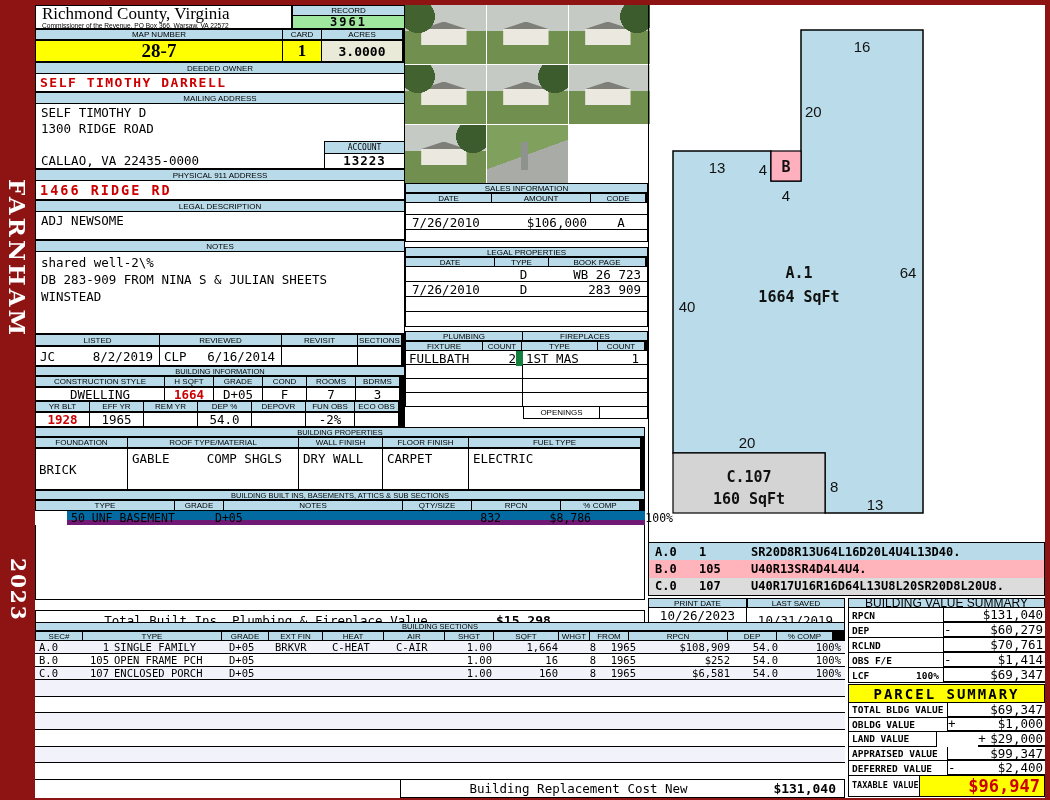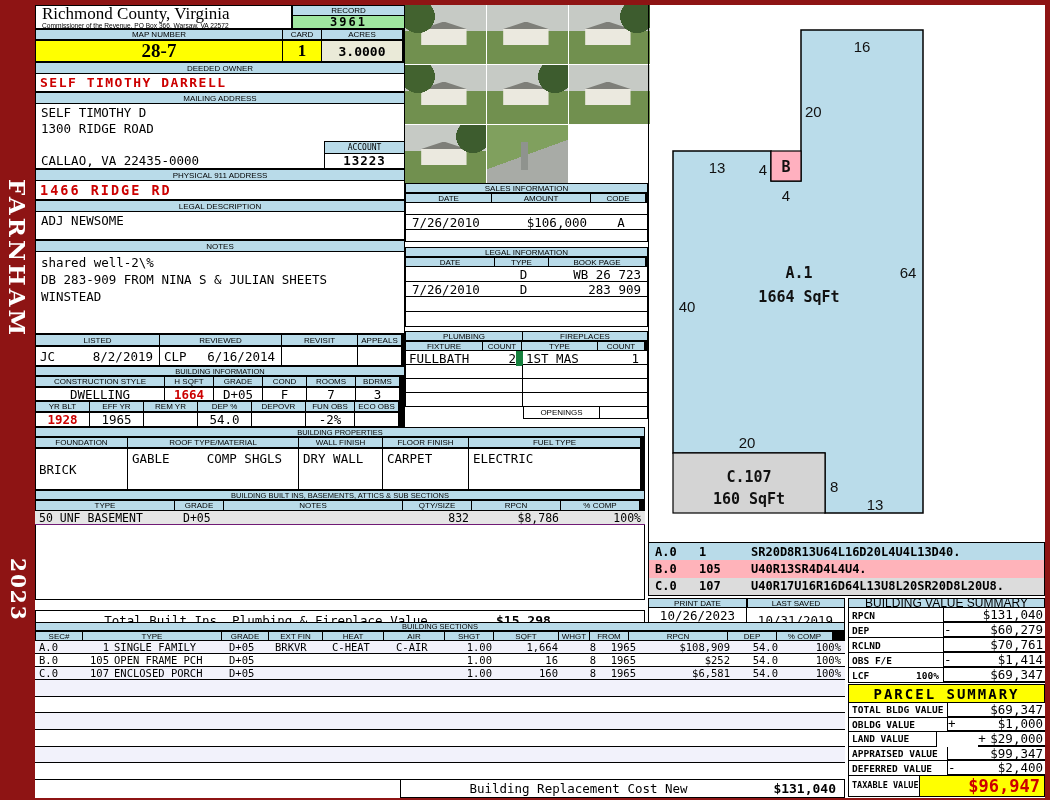--- a/index.html
+++ b/index.html
@@ -99,21 +99,21 @@
       <div class="mono" style="height:82px; border:1px solid #000; border-top:none; padding:2px 0 0 5px; font-size:12.5px; line-height:17px;">
         <div>shared well-2\%</div>
         <div>DB 283-909 FROM NINA S &amp; JULIAN SHEETS</div>
         <div>WINSTEAD</div>
       </div>
 
       <div class="g" style="grid-template-columns:123px 121px 75px 43px; height:12px;">
         <div class="hc">LISTED</div>
         <div class="hc">REVIEWED</div>
         <div class="hc">REVISIT</div>
-        <div class="hc">APPEALS</div>
+        <div class="hc">SECTIONS</div>
       </div>
       <div class="g mono" style="grid-template-columns:123px 121px 75px 43px; height:20px; font-size:12.5px;">
         <div style="justify-content:space-between; padding:0 6px 0 4px;">
           <span>JC</span>
           <span>8/2/2019</span>
         </div>
         <div style="justify-content:space-between; padding:0 6px 0 4px;text-align:right;">
           <span>CLP</span>
           <span>6/16/2014</span>
         </div>
@@ -182,21 +182,21 @@
     <div class="abs" style="left:0; top:485px; width:610px;">
       <div class="hdr" style="height:10px; font-size:7.5px;">BUILDING BUILT INS, BASEMENTS, ATTICS &amp; SUB SECTIONS</div>
       <div class="g" style="grid-template-columns:138px 48px 178px 68px 88px 78px; height:11px;">
         <div class="hc">TYPE</div>
         <div class="hc">GRADE</div>
         <div class="hc">NOTES</div>
         <div class="hc">QTY/SIZE</div>
         <div class="hc">RPCN</div>
         <div class="hc">% COMP</div>
       </div>
-      <div class="mono" style="display:grid; grid-template-columns:140px 50px 180px 70px 90px 80px; height:14px; font-size:11.5px; border-bottom:1px solid #701a75; background:#e5e5e5; align-items:center;">
+      <div class="mono" style="display:grid; grid-template-columns:140px 50px 180px 70px 90px 80px; height:14px; font-size:11.5px; border-bottom:5px solid #701a75; background:#0369a1; align-items:center;margin-left:32px;">
         <span style="padding-left:4px;">50 UNF BASEMENT</span>
         <span style="padding-left:8px;">D+05</span>
         <span></span>
         <span style="text-align:right; padding-right:6px;">832</span>
         <span style="text-align:right; padding-right:6px;">$8,786</span>
         <span style="text-align:right; padding-right:4px;">100%</span>
       </div>
       <div style="height:75px; border-left:1px solid #000; border-right:1px solid #000; border-bottom:1px solid #000;"></div>
       <div style="height:10px;"></div>
       <div style="height:20px; border:1px solid #000; display:flex; align-items:center;">
@@ -225,21 +225,21 @@
         <div class="hc">CODE</div>
       </div>
       <div style="height:12px; border-left:1px solid #000; border-right:1px solid #000; border-bottom:1px solid #000;"></div>
       <div class="mono" style="display:grid; grid-template-columns:87px 100px 56px; height:15px; align-items:center; font-size:12.5px; border-left:1px solid #000; border-right:1px solid #000; border-bottom:1px solid #000;">
         <span style="padding-left:6px;">7/26/2010</span>
         <span style="text-align:right; padding-right:6px;">$106,000</span>
         <span style="text-align:center;">A</span>
       </div>
       <div style="height:12px; border-left:1px solid #000; border-right:1px solid #000; border-bottom:1px solid #000;"></div>
       <div style="height:5px;"></div>
-      <div class="hdr" style="height:10px;">LEGAL INFORMATION</div>
+      <div class="hdr" style="height:10px;">LEGAL PROPERTIES</div>
       <div class="g" style="grid-template-columns:88px 53px 96px; height:10px;">
         <div class="hc">DATE</div>
         <div class="hc">TYPE</div>
         <div class="hc">BOOK PAGE</div>
       </div>
       <div class="mono" style="display:grid; grid-template-columns:90px 55px 98px; height:15px; align-items:center; font-size:12.5px; border-left:1px solid #000; border-right:1px solid #000; border-bottom:1px solid #000;">
         <span style="padding-left:6px;"></span>
         <span style="text-align:center;">D</span>
         <span style="text-align:right; padding-right:8px;">WB 26 723</span>
       </div>

